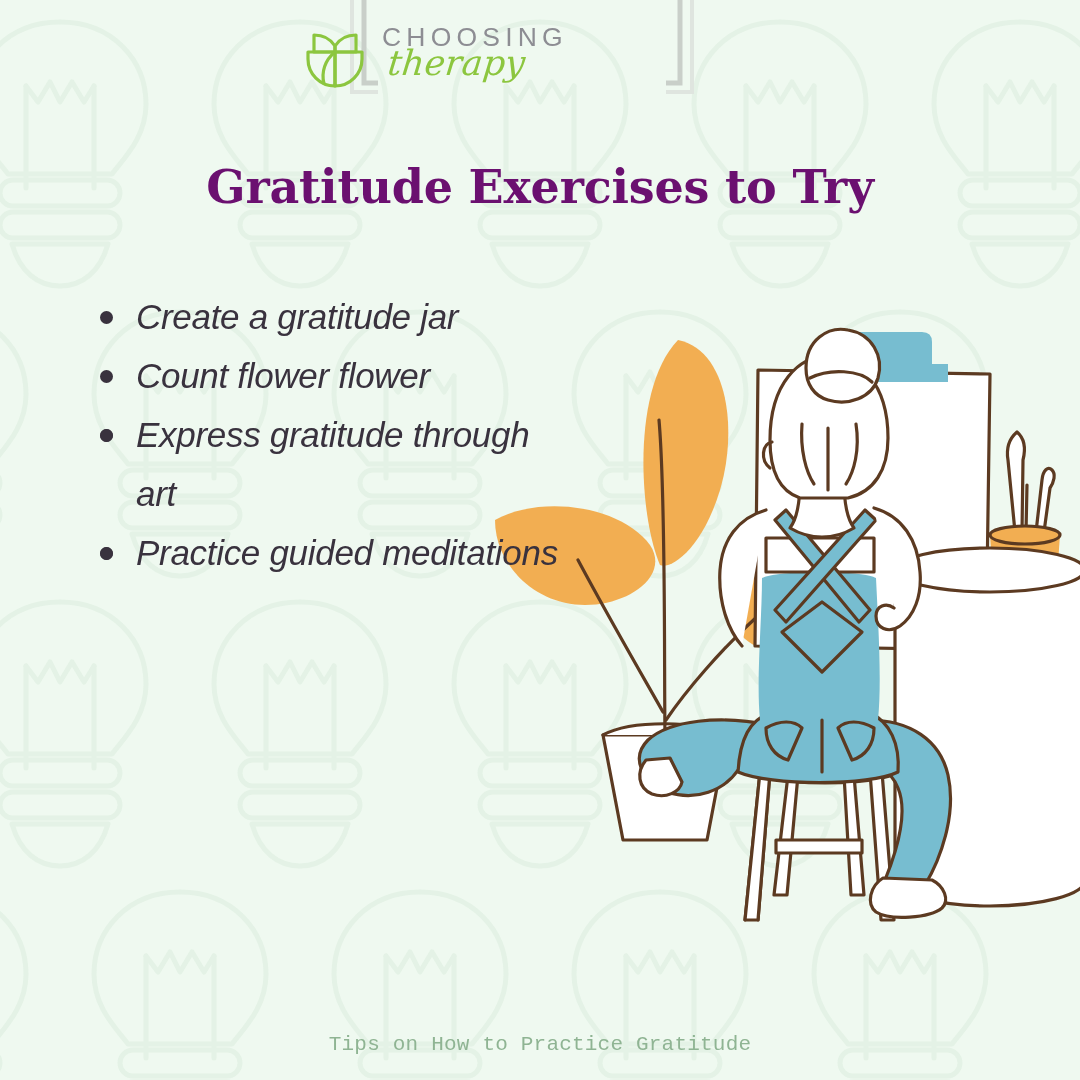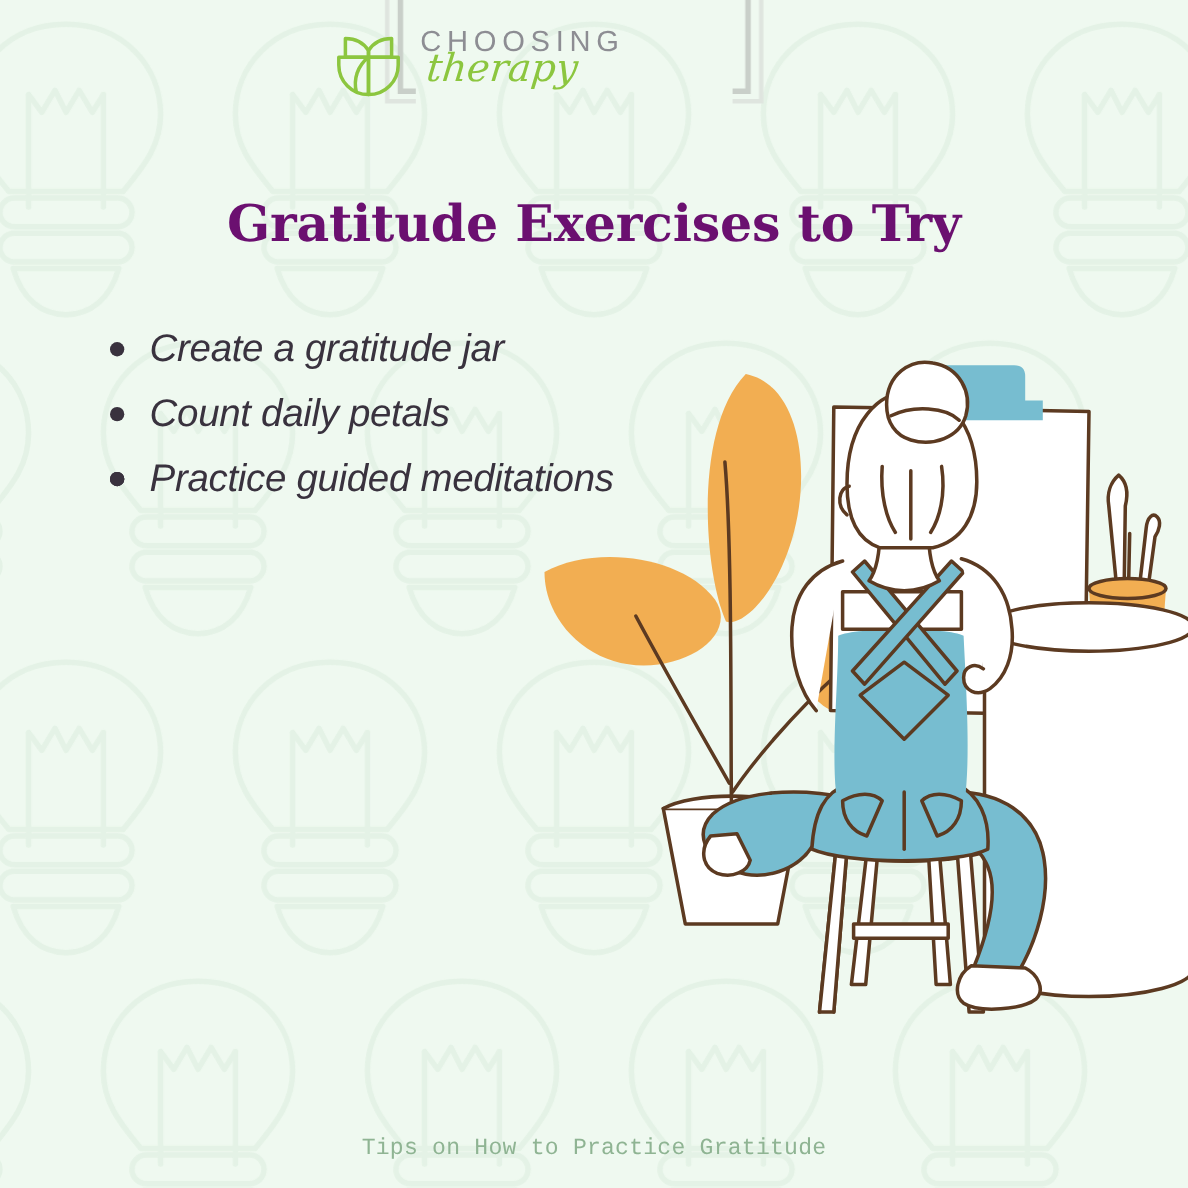--- a/index.html
+++ b/index.html
@@ -44,21 +44,20 @@
   }
 
   
   #page-title{
     position:absolute; left:0; top:160px; width:1080px; text-align:center; z-index:5;
     font-family:"DejaVu Serif", serif;
     font-weight:bold;
     font-size:46px;
     color:#6B1070;
     letter-spacing:-0.2px;
-    margin-top:16px;
   }
 
   
   #tips-list{
     position:absolute; left:92px; top:287px; width:470px; z-index:5;
     list-style:none;
   }
   #tips-list li{
     position:relative;
     padding-left:44px;
@@ -155,22 +154,23 @@
       <span id="logo-choosing">CHOOSING</span>
       <span id="logo-therapy">therapy</span>
     </span>
   </div>
 </div>
 
 <h1 id="page-title">Gratitude Exercises to Try</h1>
 
 <ul id="tips-list">
   <li><span class="dot"></span><span>Create a gratitude jar</span></li>
-  <li><span class="dot"></span><span>Count daily petals</span></li>
+  <li><span class="dot"></span><span>Count flower flower</span></li>
   <li><span class="dot"></span></li>
+  <li><span class="dot"></span><span>Express gratitude through art</span></li>
   <li><span class="dot"></span></li>
   <li><span class="dot"></span><span>Practice guided meditations</span></li>
 </ul>
 
 <div id="illustration">
 <svg width="620" height="640" viewBox="0 0 620 640">
   <g stroke="#5C3A21" fill="none" stroke-width="3.2" stroke-linecap="round" stroke-linejoin="round">
 
     <g>
       <path d="M208,20 C 258,30 268,110 250,170 C 232,230 200,250 190,245 C 170,200 160,70 208,20 Z" fill="#F2AE52" stroke="none"></path>

